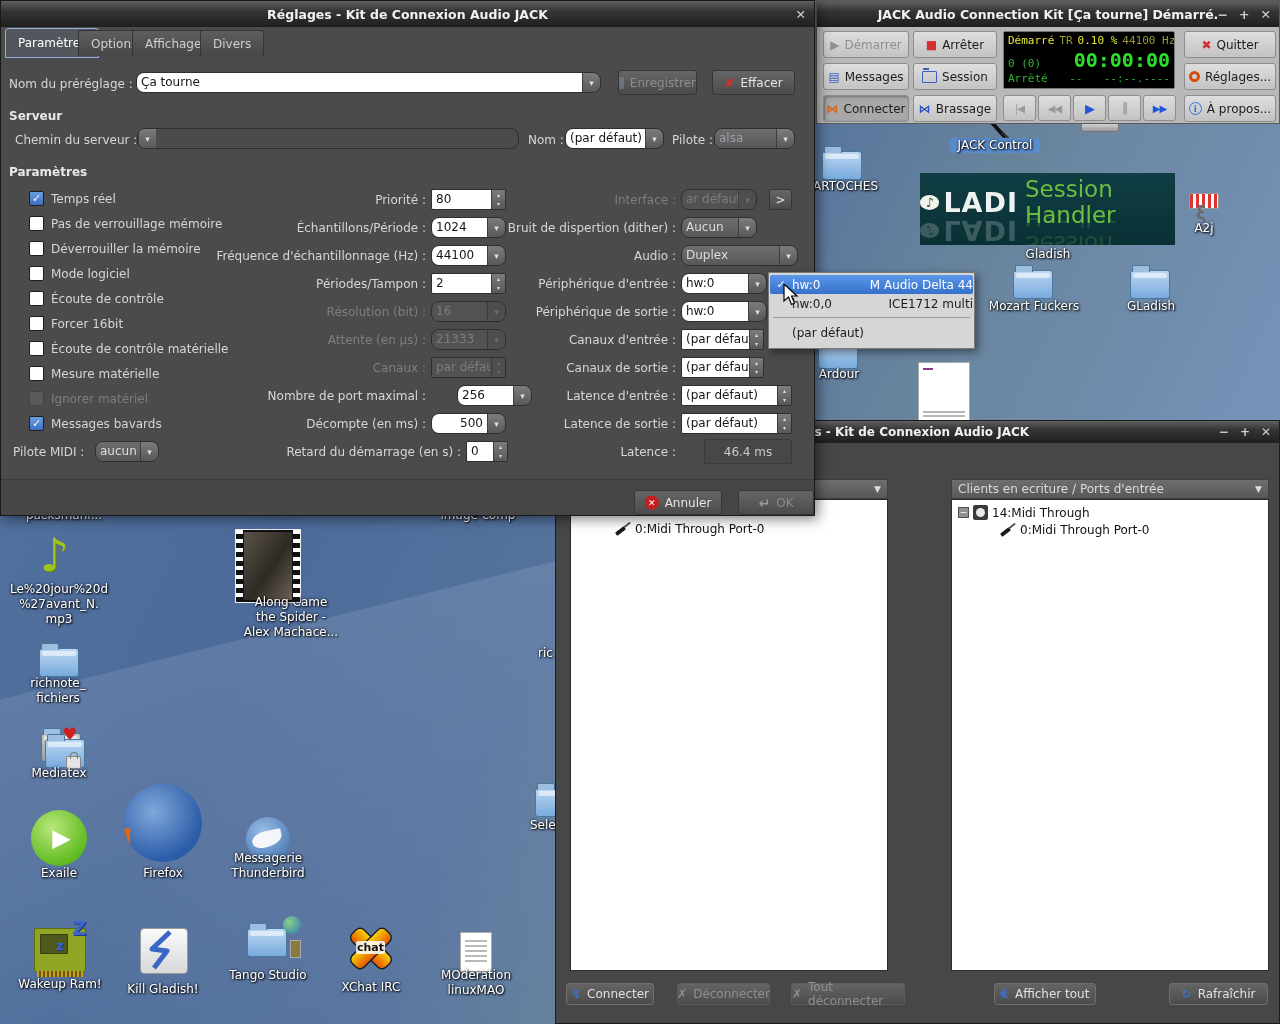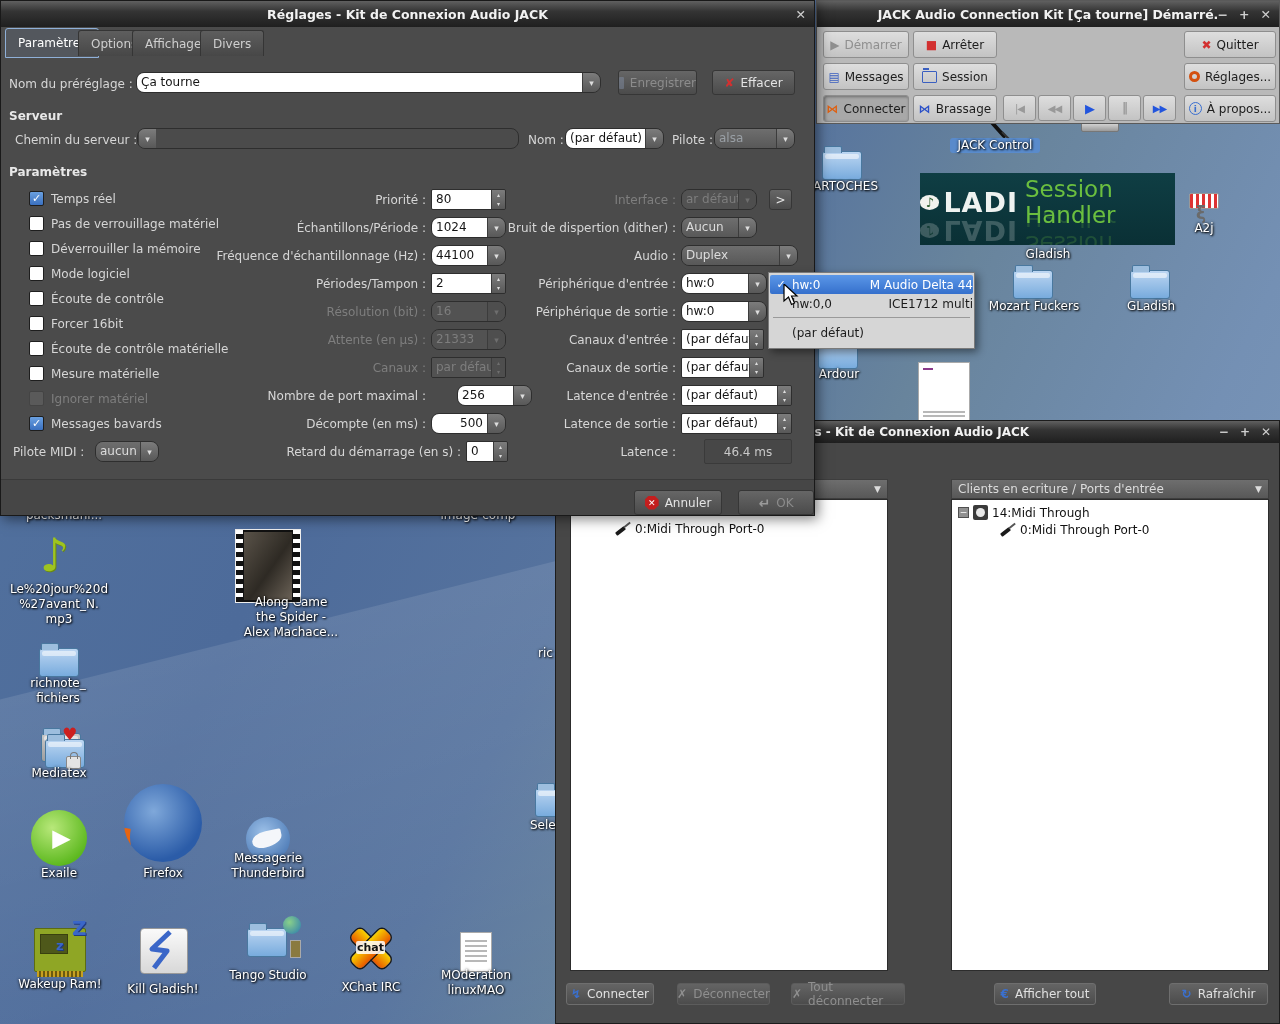--- a/index.html
+++ b/index.html
@@ -368,20 +368,37 @@
       <span class="infocirc">i</span>
       <span>À propos...</span>
     </div>
 
     <div class="tpbtn" style="left:186px;">|◀</div>
     <div class="tpbtn" style="left:221px;">◀◀</div>
     <div class="tpbtn blue" style="left:256px;font-size:13px;">▶</div>
     <div class="tpbtn" style="left:291px;font-size:12px;font-weight:bold;">‖</div>
     <div class="tpbtn blue" style="left:326px;">▶▶</div>
 
+    <div id="lcd">
+      <div class="r1">
+        <span class="ly">Démarré</span>
+        <span class="lo">TR</span>
+        <span class="ly">0.10 %</span>
+        <span class="lo">44100 Hz</span>
+      </div>
+      <div class="r2">
+        <span class="lg">0 (0)</span>
+        <span class="big lgb">00:00:00</span>
+      </div>
+      <div class="r3">
+        <span class="lg">Arrêté</span>
+        <span class="mid lg">--</span>
+        <span class="lg">--:--.----</span>
+      </div>
+    </div>
   </div>
 
   <div id="dlg" class="abs">
     <div class="titlebar">
       <span>Réglages - Kit de Connexion Audio JACK</span>
       <span class="winbtns">
           <span>✕</span>
         </span>
     </div>
     <div class="tab active" style="left:4px;">Paramètres</div>
@@ -417,21 +434,21 @@
     <span class="combo dim" style="left:713px;top:127px;width:81px;">
       <span class="cv">alsa</span>
       <span class="ca">▾</span>
     </span>
 
     <span class="heading" style="left:8px;top:164px;">Paramètres</span>
 
     <span class="cb on" style="left:28px;top:190px;">✓</span>
     <span class="lbl" style="left:50px;top:191px;">Temps réel</span>
     <span class="cb" style="left:28px;top:215px;"></span>
-    <span class="lbl" style="left:50px;top:216px;">Pas de verrouillage matériel</span>
+    <span class="lbl" style="left:50px;top:216px;">Pas de verrouillage mémoire</span>
     <span class="cb" style="left:28px;top:240px;"></span>
     <span class="lbl" style="left:50px;top:241px;">Déverrouiller la mémoire</span>
     <span class="cb" style="left:28px;top:265px;"></span>
     <span class="lbl" style="left:50px;top:266px;">Mode logiciel</span>
     <span class="cb" style="left:28px;top:290px;"></span>
     <span class="lbl" style="left:50px;top:291px;">Écoute de contrôle</span>
     <span class="cb" style="left:28px;top:315px;"></span>
     <span class="lbl" style="left:50px;top:316px;">Forcer 16bit</span>
     <span class="cb" style="left:28px;top:340px;"></span>
     <span class="lbl" style="left:50px;top:341px;">Écoute de contrôle matérielle</span>

